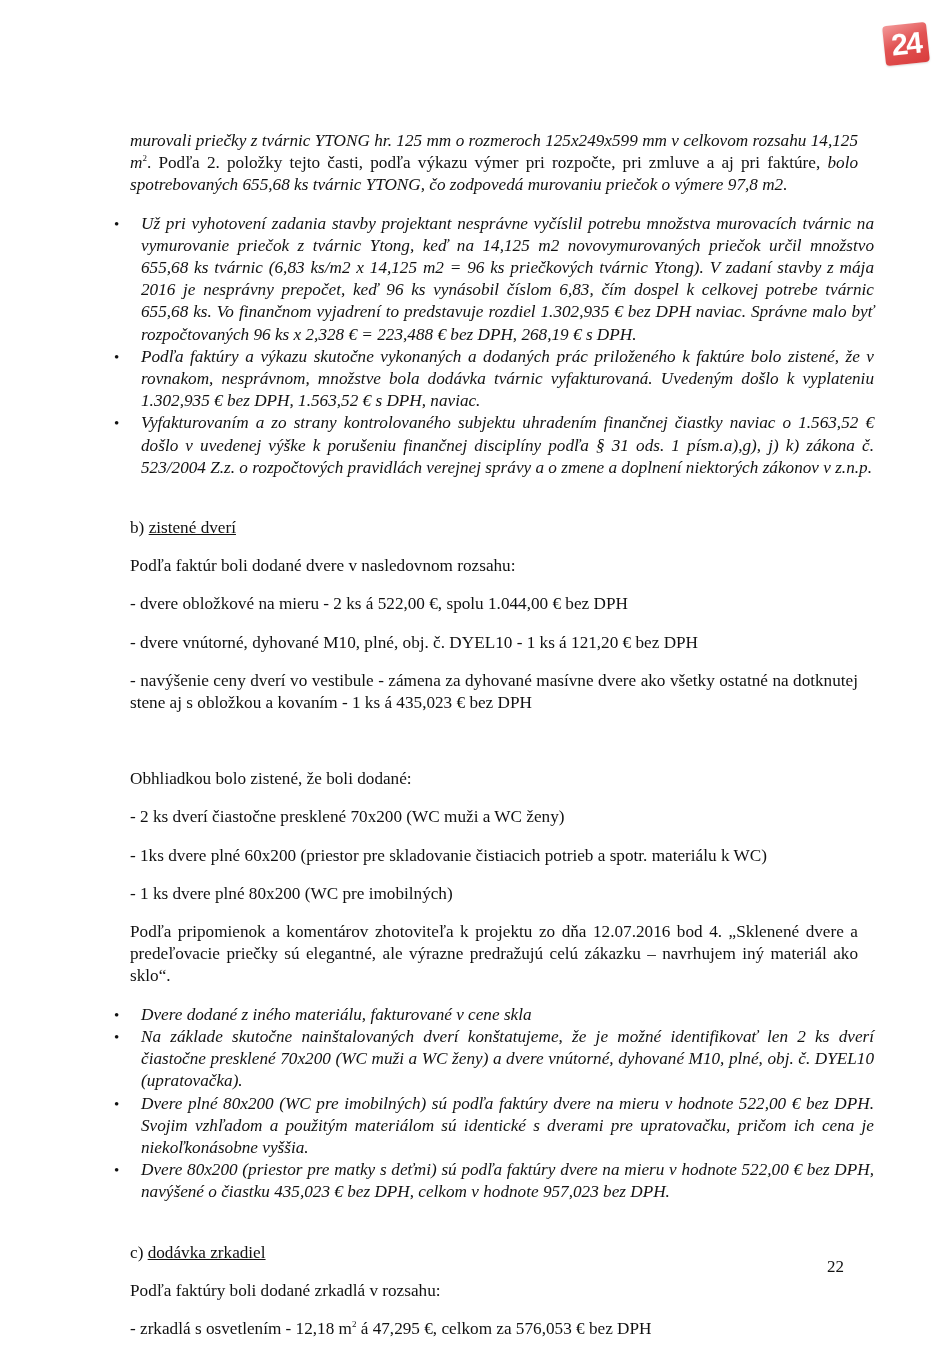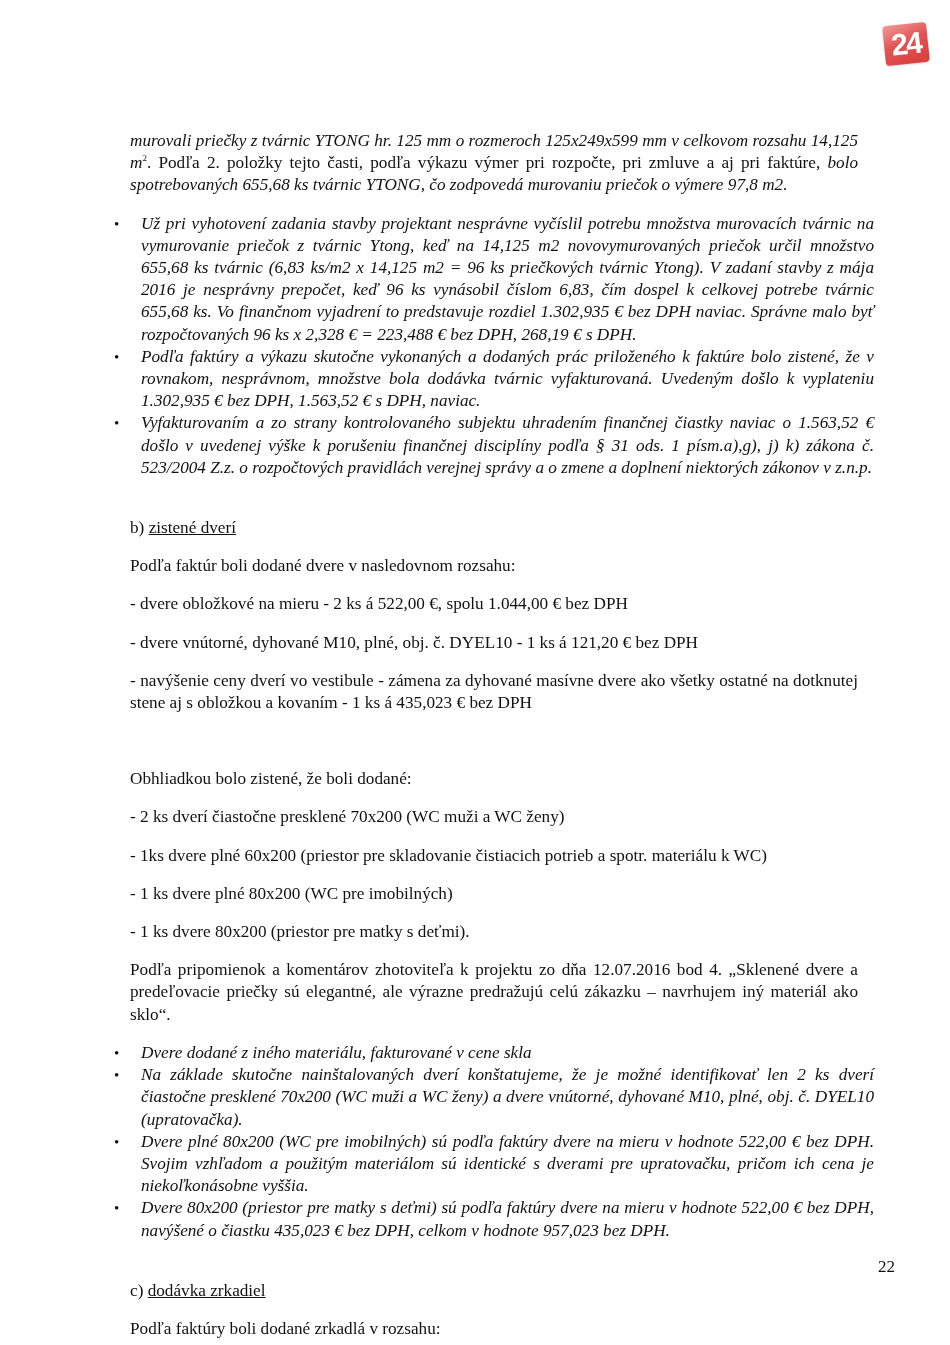--- a/index.html
+++ b/index.html
@@ -14,21 +14,21 @@
   .page { position:absolute; left:114px; top:114px; width:760px;
           font-size:17.2px; line-height:22.2px; }
   .j { text-align:justify; text-align-last:left; }
   .it { font-style:italic; }
   ul.b { list-style:none; margin:0; padding:0; }
   ul.b li { position:relative; padding-left:27px; text-align:justify; font-style:italic; }
   ul.b li::before { content:"•"; position:absolute; left:0; top:0; font-style:normal; font-size:15px; }
   .gap { height:22px; }
   .u { text-decoration:underline; }
   sup { font-size:9px; line-height:0; vertical-align:7px; }
-  .pnum { position:absolute; left:878px; top:1257px; font-size:17px; }
+  .pnum { position:absolute; left:827px; top:1257px; font-size:17px; }
   p { margin:16px; }
 </style>
 </head>
 <body>
 
 <div class="logo">24</div>
 
 <div class="page">
 
   <p class="j"><span class="it">murovali priečky z tvárnic YTONG hr. 125 mm o rozmeroch 125x249x599 mm v celkovom rozsahu</span> <span class="it">14,125 m</span><sup>2</sup><span>. Podľa 2. položky tejto časti, podľa výkazu výmer pri rozpočte, pri zmluve a aj pri faktúre, </span><span class="it">bolo spotrebovaných 655,68 ks tvárnic YTONG, čo zodpovedá murovaniu priečok o výmere 97,8 m2.</span></p>
@@ -46,21 +46,20 @@
   <p class="j">- dvere obložkové na mieru - 2 ks á 522,00 €, spolu 1.044,00 € bez DPH</p>
   <p class="j">- dvere vnútorné, dyhované M10, plné, obj. č. DYEL10 - 1 ks á 121,20 € bez DPH</p>
   <p class="j">- navýšenie ceny dverí vo vestibule - zámena za dyhované masívne dvere ako všetky ostatné na dotknutej stene aj s obložkou a kovaním - 1 ks á 435,023 € bez DPH</p>
 
   <div class="gap"></div>
 
   <p>Obhliadkou bolo zistené, že boli dodané:</p>
   <p>- 2 ks dverí čiastočne presklené 70x200 (WC muži a WC ženy)</p>
   <p>- 1ks dvere plné 60x200 (priestor pre skladovanie čistiacich potrieb a spotr. materiálu k WC)</p>
   <p>- 1 ks dvere plné 80x200 (WC pre imobilných)</p>
-  <p>- 1 ks dvere 80x200 (priestor pre matky s deťmi).</p>
   <p class="j">Podľa pripomienok a komentárov zhotoviteľa k projektu zo dňa 12.07.2016 bod 4. „Sklenené dvere a predeľovacie priečky sú elegantné, ale výrazne predražujú celú zákazku – navrhujem iný materiál ako sklo“.</p>
 
   <ul class="b">
     <li>Dvere dodané z iného materiálu, fakturované  v cene skla</li>
     <li>Na základe skutočne nainštalovaných dverí konštatujeme, že je možné identifikovať len 2 ks dverí čiastočne presklené 70x200 (WC muži a WC ženy) a   dvere vnútorné, dyhované M10, plné, obj. č. DYEL10 (upratovačka).</li>
     <li>Dvere plné 80x200 (WC pre imobilných) sú podľa faktúry dvere na mieru v hodnote 522,00 € bez DPH. Svojim vzhľadom a použitým materiálom sú identické s dverami pre upratovačku, pričom ich cena je niekoľkonásobne vyššia.</li>
     <li>Dvere 80x200 (priestor pre matky s deťmi) sú podľa faktúry dvere na mieru v hodnote 522,00 € bez DPH, navýšené o čiastku 435,023 € bez DPH, celkom v hodnote 957,023 bez DPH.</li>
   </ul>
 
   <div class="gap"></div>

